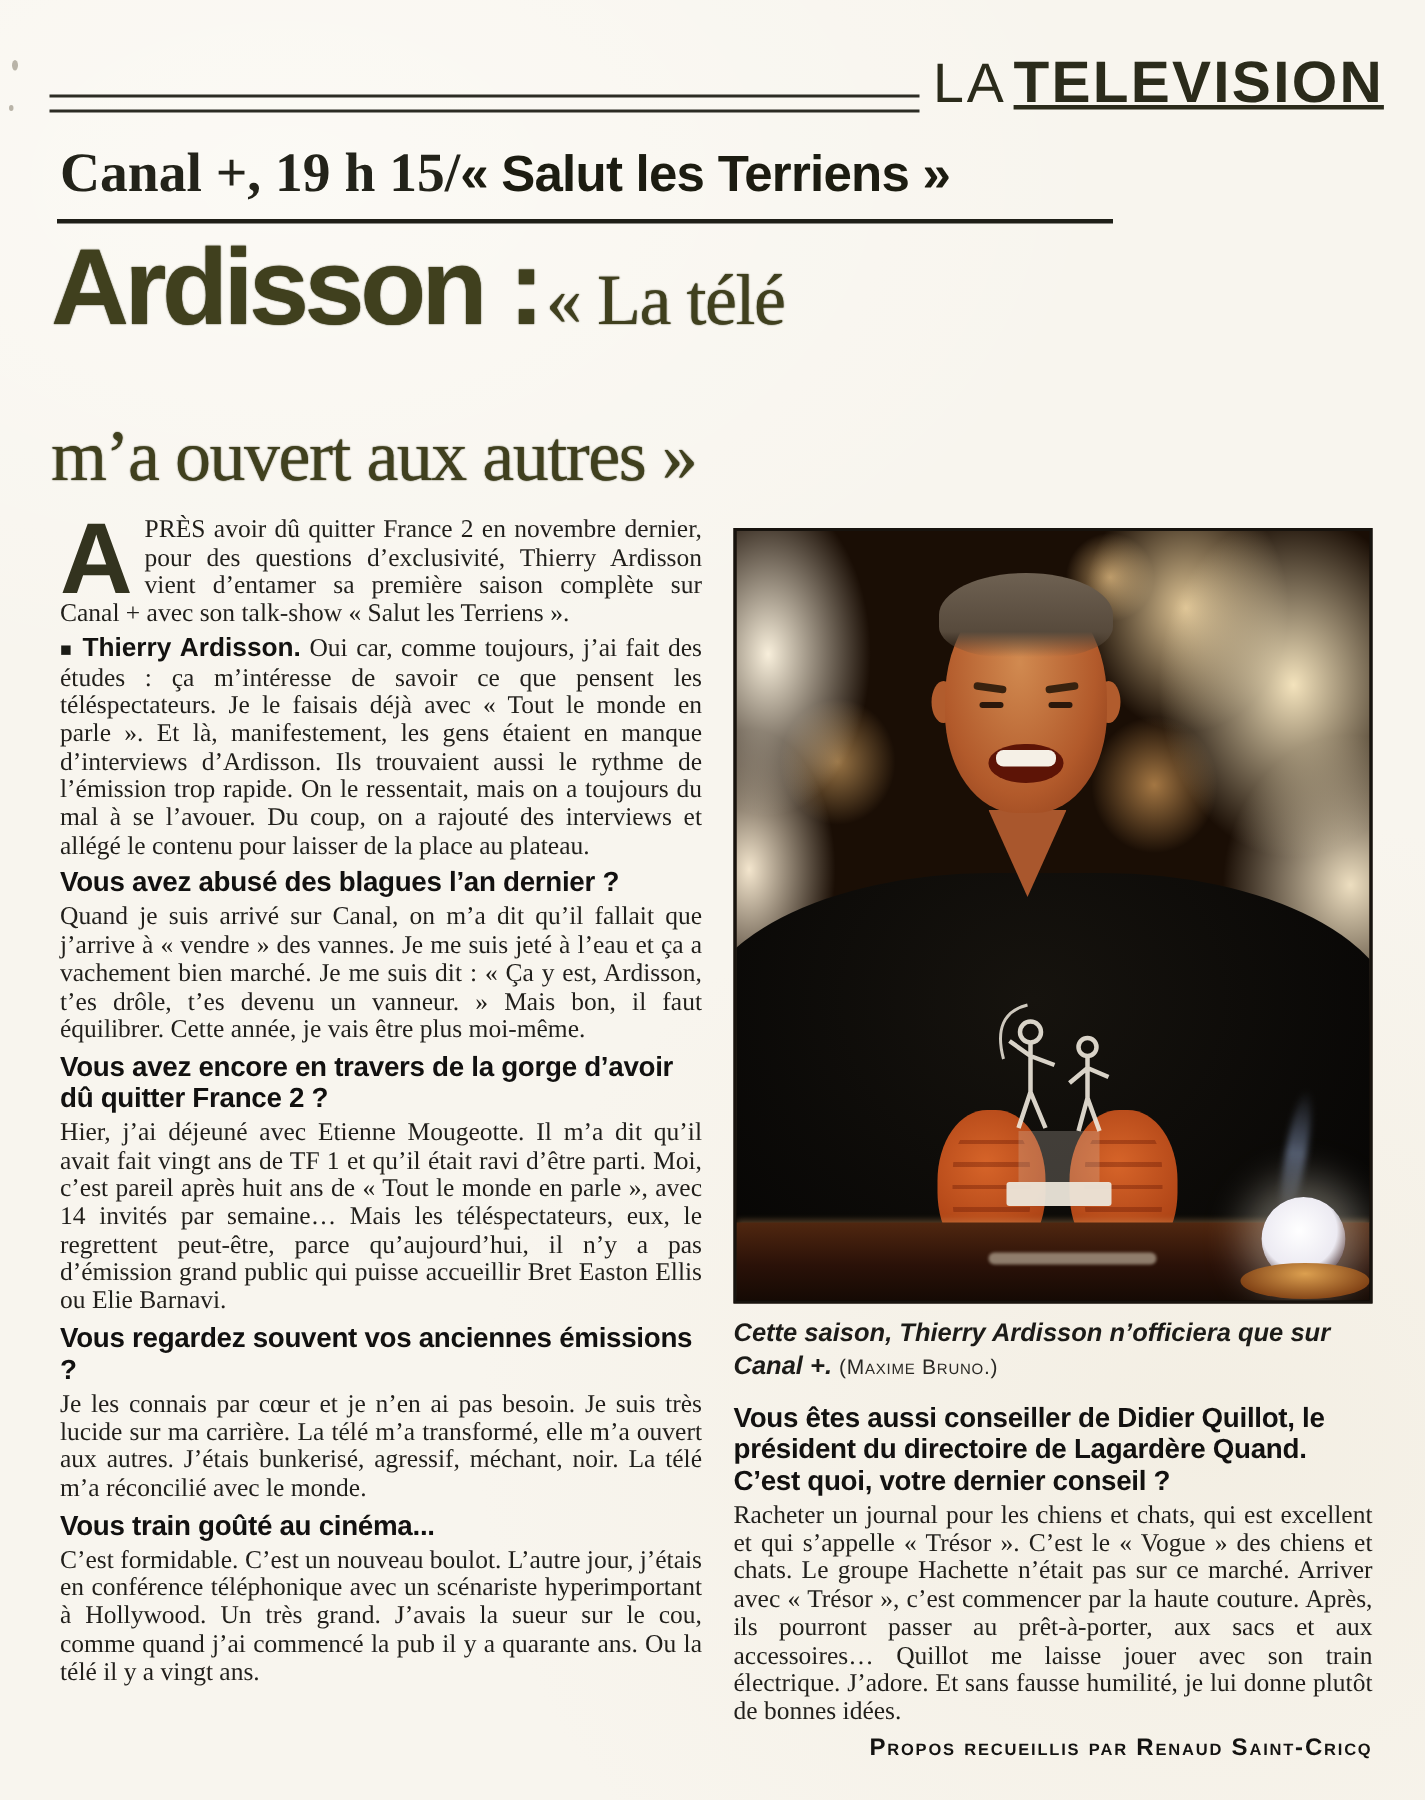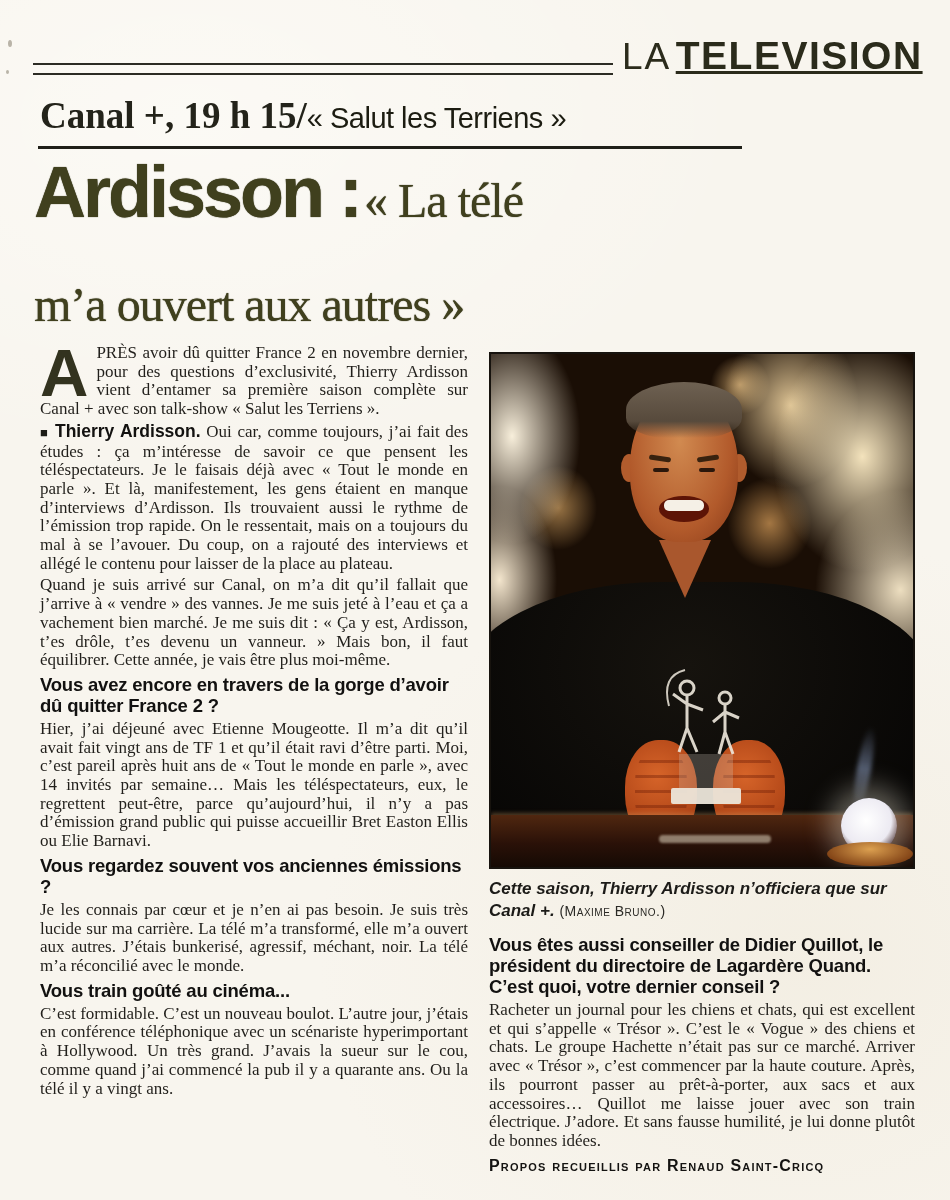--- a/index.html
+++ b/index.html
@@ -21,22 +21,22 @@
   .rule-double{position:absolute;left:33px;top:63px;width:580px;height:8px;
     border-top:2px solid #2c2c24;border-bottom:2px solid #2c2c24;}
   .masthead{position:absolute;left:622px;top:34px;width:326px;
     font-family:"Liberation Sans",sans-serif;color:#2b2b1b;white-space:nowrap;}
   .masthead .la{font-size:37px;font-weight:500;letter-spacing:2px;}
   .masthead .ttl{font-size:39px;font-weight:900;letter-spacing:1.5px;text-decoration:underline;}
 
   
   .kicker{position:absolute;left:40px;top:94px;white-space:nowrap;}
   .kicker .chan{font-family:"Liberation Serif",serif;font-size:37px;color:#23231a;font-weight:bold;}
-  .kicker .show{font-family:"Liberation Sans",sans-serif;font-weight:normal;
-    font-size:29px;color:#1c1c11;letter-spacing:-0.5px;}
+  .kicker .show{font-family:"Liberation Sans",sans-serif;font-weight:bold;
+    font-size:34px;color:#1c1c11;letter-spacing:-0.5px;}
   .kicker-underline{position:absolute;left:38px;top:146px;width:704px;height:3px;background:#1f1f18;}
 
   
   .headline{position:absolute;left:34px;top:146px;width:900px;
     color:#40401e;line-height:93px;text-shadow:0 0 1px #2a2a12;}
   .headline .hl-sans{font-family:"Liberation Sans",sans-serif;font-weight:900;
     font-size:72px;letter-spacing:-3px;}
   .headline .hl-serif{font-family:"Liberation Serif",serif;font-size:48px;letter-spacing:-1px;}
 
   
@@ -106,21 +106,21 @@
      box-shadow:0 0 26px 12px rgba(255,250,230,.35);}
   .ph-dish{left:336px;top:488px;width:86px;height:24px;border-radius:50%;
      background:radial-gradient(ellipse at 50% 30%, #dca050, #7c3d12 80%);}
 
   
   .caption{margin:9px 0 12px;font-family:"Liberation Sans",sans-serif;
      font-style:italic;font-weight:bold;font-size:17px;line-height:21.5px;color:#1c1b18;text-align:left;}
   .caption .credit{font-style:normal;font-weight:normal;font-size:14px;
      font-variant:small-caps;letter-spacing:0.5px;color:#2a2925;}
   .byline{margin-top:6px;font-family:"Liberation Sans",sans-serif;font-weight:bold;
-     font-size:16px;font-variant:small-caps;letter-spacing:1.2px;color:#141311;}
+     font-size:16px;font-variant:small-caps;letter-spacing:1.2px;text-align:right;color:#141311;}
 </style>
 </head>
 <body>
 
 <div class="paper">
   <div class="speck" style="left:8px;top:40px;width:4px;height:7px;"></div>
   <div class="speck" style="left:6px;top:70px;width:3px;height:4px;"></div>
 
   <div class="rule-double"></div>
   <div class="masthead">
@@ -135,20 +135,21 @@
 
   <div class="headline">
     <span class="hl-sans">Ardisson :</span>
     <span class="hl-serif">« La télé</span><br>
     <span class="hl-serif">m’a ouvert aux autres »</span>
   </div>
 
   <div class="col-left">
     <p class="body"><span class="dropcap">A</span><span>PRÈS avoir dû quitter France 2 en novembre dernier, pour des questions d’exclusivité, Thierry Ardisson vient d’entamer sa première saison complète sur Canal + avec son talk-show « Salut les Terriens ».</span></p>
     <p class="body"><span class="bullet">■</span> <span class="speaker">Thierry Ardisson.</span> <span>Oui car, comme toujours, j’ai fait des études : ça m’intéresse de savoir ce que pensent les téléspectateurs. Je le faisais déjà avec « Tout le monde en parle ». Et là, manifestement, les gens étaient en manque d’interviews d’Ardisson. Ils trouvaient aussi le rythme de l’émission trop rapide. On le ressentait, mais on a toujours du mal à se l’avouer. Du coup, on a rajouté des interviews et allégé le contenu pour laisser de la place au plateau.</span></p>
+    <p class="q">Vous avez abusé des blagues l’an dernier ?</p>
     <p class="body">Quand je suis arrivé sur Canal, on m’a dit qu’il fallait que j’arrive à « vendre » des vannes. Je me suis jeté à l’eau et ça a vachement bien marché. Je me suis dit : « Ça y est, Ardisson, t’es drôle, t’es devenu un vanneur. » Mais bon, il faut équilibrer. Cette année, je vais être plus moi-même.</p>
     <p class="q">Vous avez encore en travers de la gorge d’avoir dû quitter France 2 ?</p>
     <p class="body">Hier, j’ai déjeuné avec Etienne Mougeotte. Il m’a dit qu’il avait fait vingt ans de TF 1 et qu’il était ravi d’être parti. Moi, c’est pareil après huit ans de « Tout le monde en parle », avec 14 invités par semaine… Mais les téléspectateurs, eux, le regrettent peut-être, parce qu’aujourd’hui, il n’y a pas d’émission grand public qui puisse accueillir Bret Easton Ellis ou Elie Barnavi.</p>
     <p class="q">Vous regardez souvent vos anciennes émissions ?</p>
     <p class="body">Je les connais par cœur et je n’en ai pas besoin. Je suis très lucide sur ma carrière. La télé m’a transformé, elle m’a ouvert aux autres. J’étais bunkerisé, agressif, méchant, noir. La télé m’a réconcilié avec le monde.</p>
     <p class="q">Vous train goûté au cinéma...</p>
     <p class="body">C’est formidable. C’est un nouveau boulot. L’autre jour, j’étais en conférence téléphonique avec un scénariste hyperimportant à Hollywood. Un très grand. J’avais la sueur sur le cou, comme quand j’ai commencé la pub il y a quarante ans. Ou la télé il y a vingt ans.</p>
   </div>
 
   <div class="col-right">

